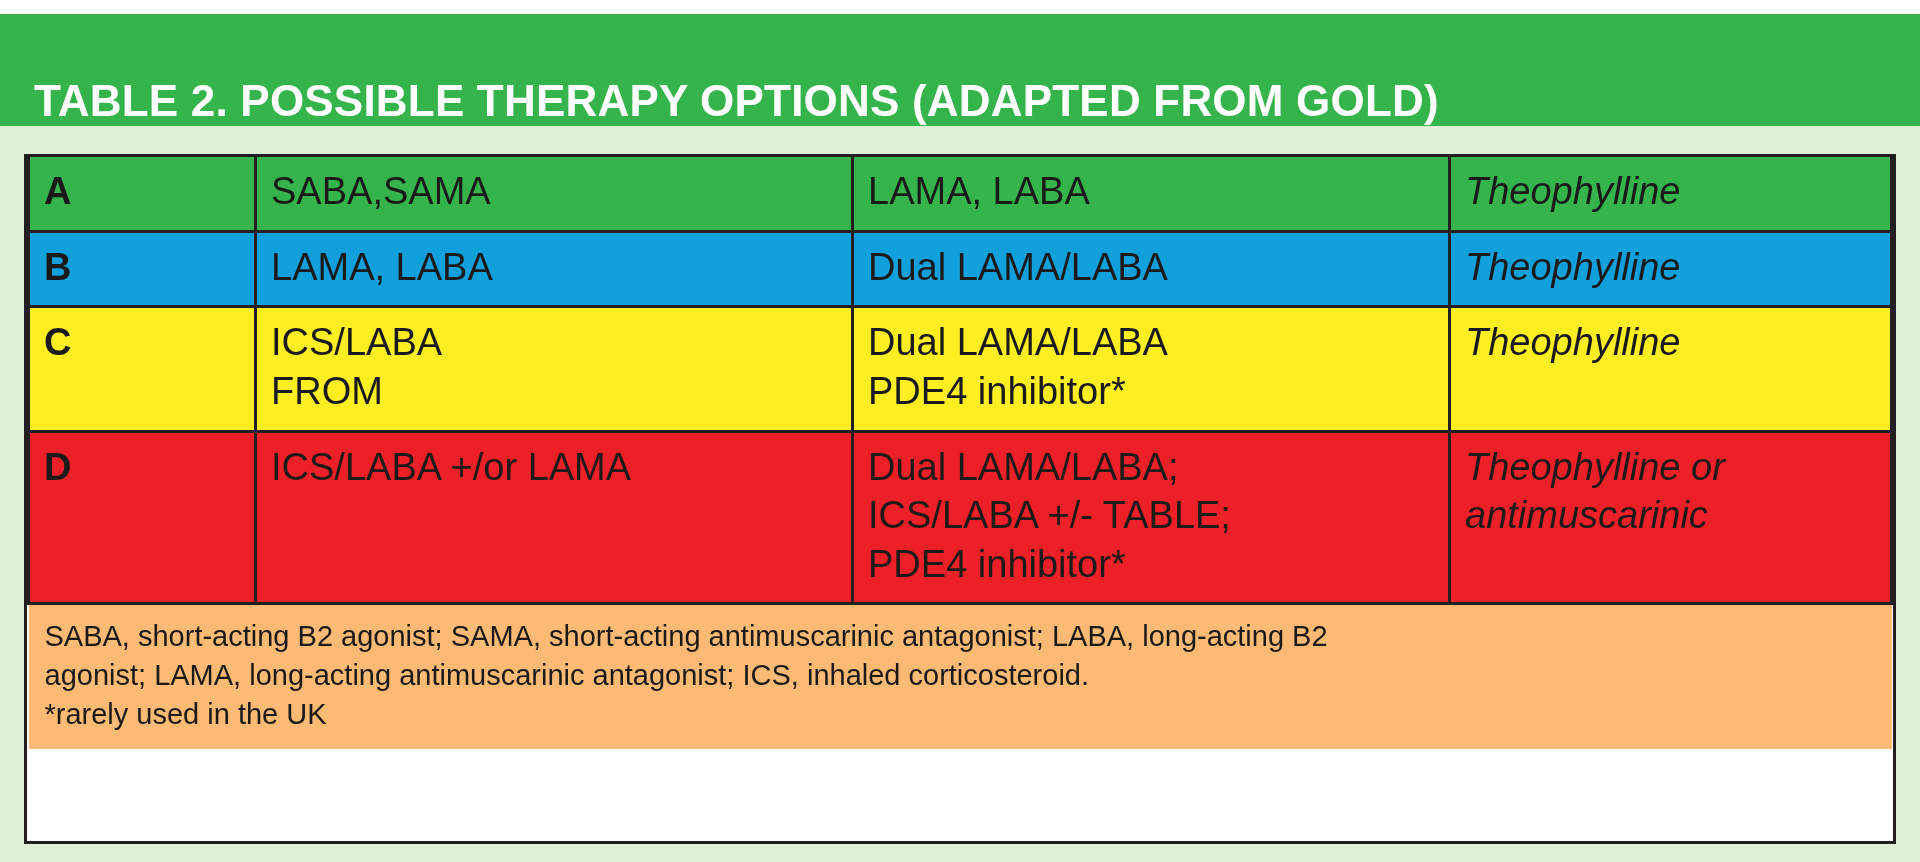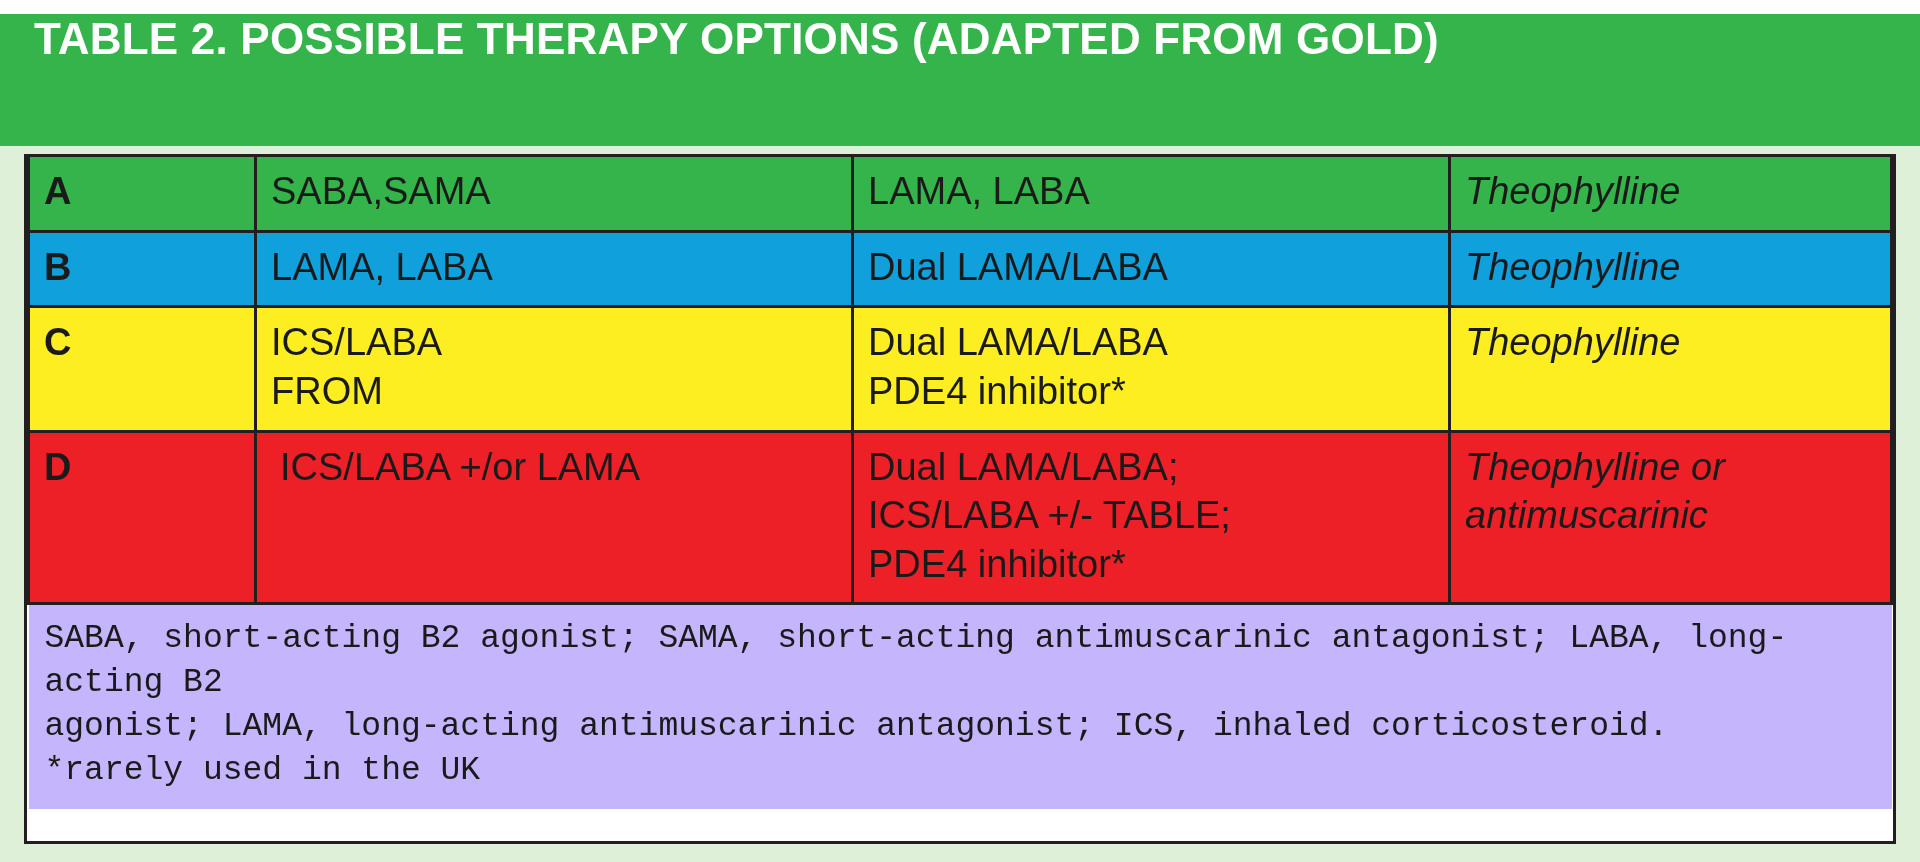--- a/index.html
+++ b/index.html
@@ -28,24 +28,24 @@
     height: 848px;
     background: #dff0d8;
     box-sizing: border-box;
     padding: 0;
   }
   .title-bar {
     position: absolute;
     left: 0;
     top: 0;
     width: 1920px;
-    height: 132px;
+    height: 112px;
     background: #34b44a;
     display: flex;
-    align-items: flex-start;
+    align-items: flex-end;
   }
   .title-text {
     color: #ffffff;
     font-size: 44px;
     font-weight: bold;
     letter-spacing: 0.2px;
     padding-left: 34px;
     white-space: nowrap;
   }
   .table-wrap {
@@ -86,31 +86,30 @@
   tr.row-c td { background: #fdee21; }
   tr.row-d td { background: #ee2027; }
 
   tr.row-a td, tr.row-b td, tr.row-c td, tr.row-d td {
     border-top-width: 0;
   }
   tr.row-a td { border-top-width: 0; }
 
   
   tr.footnote td {
-    background: #c4b5fd;
-    font-size: 33px;
+    background: #fdba74;
+    font-size: 29px;
     line-height: 1.33;
     padding: 12px 16px 16px 16px;
     border-left-width: 0;
     border-right-width: 0;
     border-bottom-width: 0;
-    font-family: Liberation Mono, monospace;
   }
   .line { display: block; }
-  .nowrap { white-space: nowrap; margin-left: 9px; }
+  .nowrap { white-space: nowrap; }
 </style>
 </head>
 <body>
 
 <div class="page">
   <div class="table-frame">
 
     <div class="title-bar">
       <div class="title-text">TABLE 2. POSSIBLE THERAPY OPTIONS (ADAPTED FROM GOLD)</div>
     </div>

